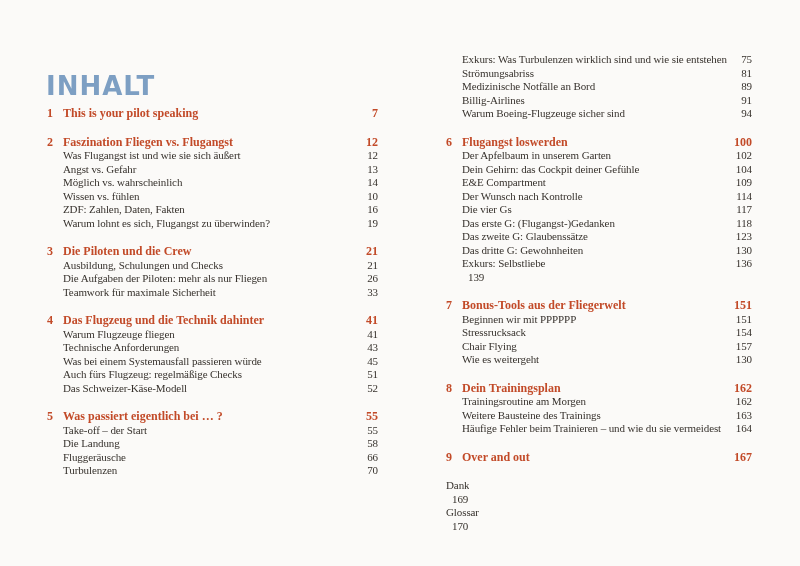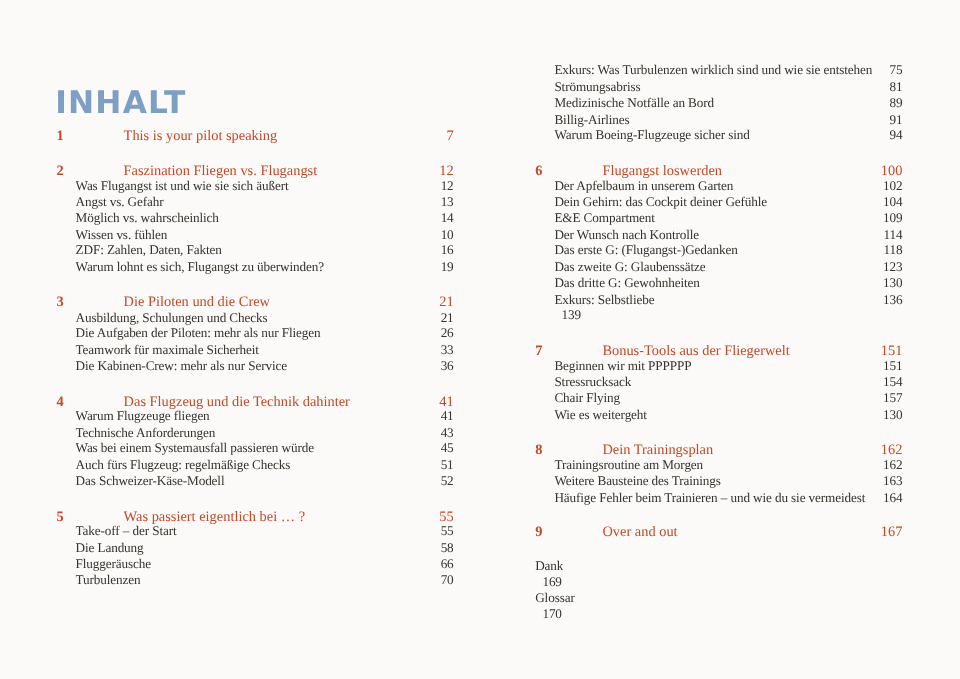--- a/index.html
+++ b/index.html
@@ -42,23 +42,22 @@
     flex: none;
     width: 16px;
     font-weight: bold;
     color: var(--orange);
   }
   .row .text { flex: 1 1 auto; white-space: nowrap; overflow: hidden; }
   .row .pg { flex: none; text-align: right; padding-left: 6px; }
   .row.heading { font-size: 12px; letter-spacing: 0; }
   .row.heading .text,
   .row.heading .pg {
-    font-weight: normal;
+    font-weight: bold;
     color: var(--orange);
-    margin-left: 40px;
   }
   .row.item { padding-left: 16px; }
   .block.backmatter .row.item { padding-left: 0; flex-direction: column; }
 </style>
 </head>
 <body>
 
 <div>
   <div class="page-title">INHALT</div>
   <div class="col col-left">
@@ -111,24 +110,20 @@
           <span class="pg">21</span>
         </div>
         <div class="row item">
           <span class="text">Die Aufgaben der Piloten: mehr als nur Fliegen</span>
           <span class="pg">26</span>
         </div>
         <div class="row item">
           <span class="text">Teamwork für maximale Sicherheit</span>
           <span class="pg">33</span>
         </div>
-        <div class="row item">
-          <span class="text">Die Kabinen-Crew: mehr als nur Service</span>
-          <span class="pg">36</span>
-        </div>
       </div>
       <div class="block">
         <div class="row heading">
           <span class="num">4</span>
           <span class="text">Das Flugzeug und die Technik dahinter</span>
           <span class="pg">41</span>
         </div>
         <div class="row item">
           <span class="text">Warum Flugzeuge fliegen</span>
           <span class="pg">41</span>
@@ -211,20 +206,24 @@
           <span class="text">Dein Gehirn: das Cockpit deiner Gefühle</span>
           <span class="pg">104</span>
         </div>
         <div class="row item">
           <span class="text">E&amp;E Compartment</span>
           <span class="pg">109</span>
         </div>
         <div class="row item">
           <span class="text">Der Wunsch nach Kontrolle</span>
           <span class="pg">114</span>
+        </div>
+        <div class="row item">
+          <span class="text">Die vier Gs</span>
+          <span class="pg">117</span>
         </div>
         <div class="row item">
           <span class="text">Das erste G: (Flugangst-)Gedanken</span>
           <span class="pg">118</span>
         </div>
         <div class="row item">
           <span class="text">Das zweite G: Glaubenssätze</span>
           <span class="pg">123</span>
         </div>
         <div class="row item">

